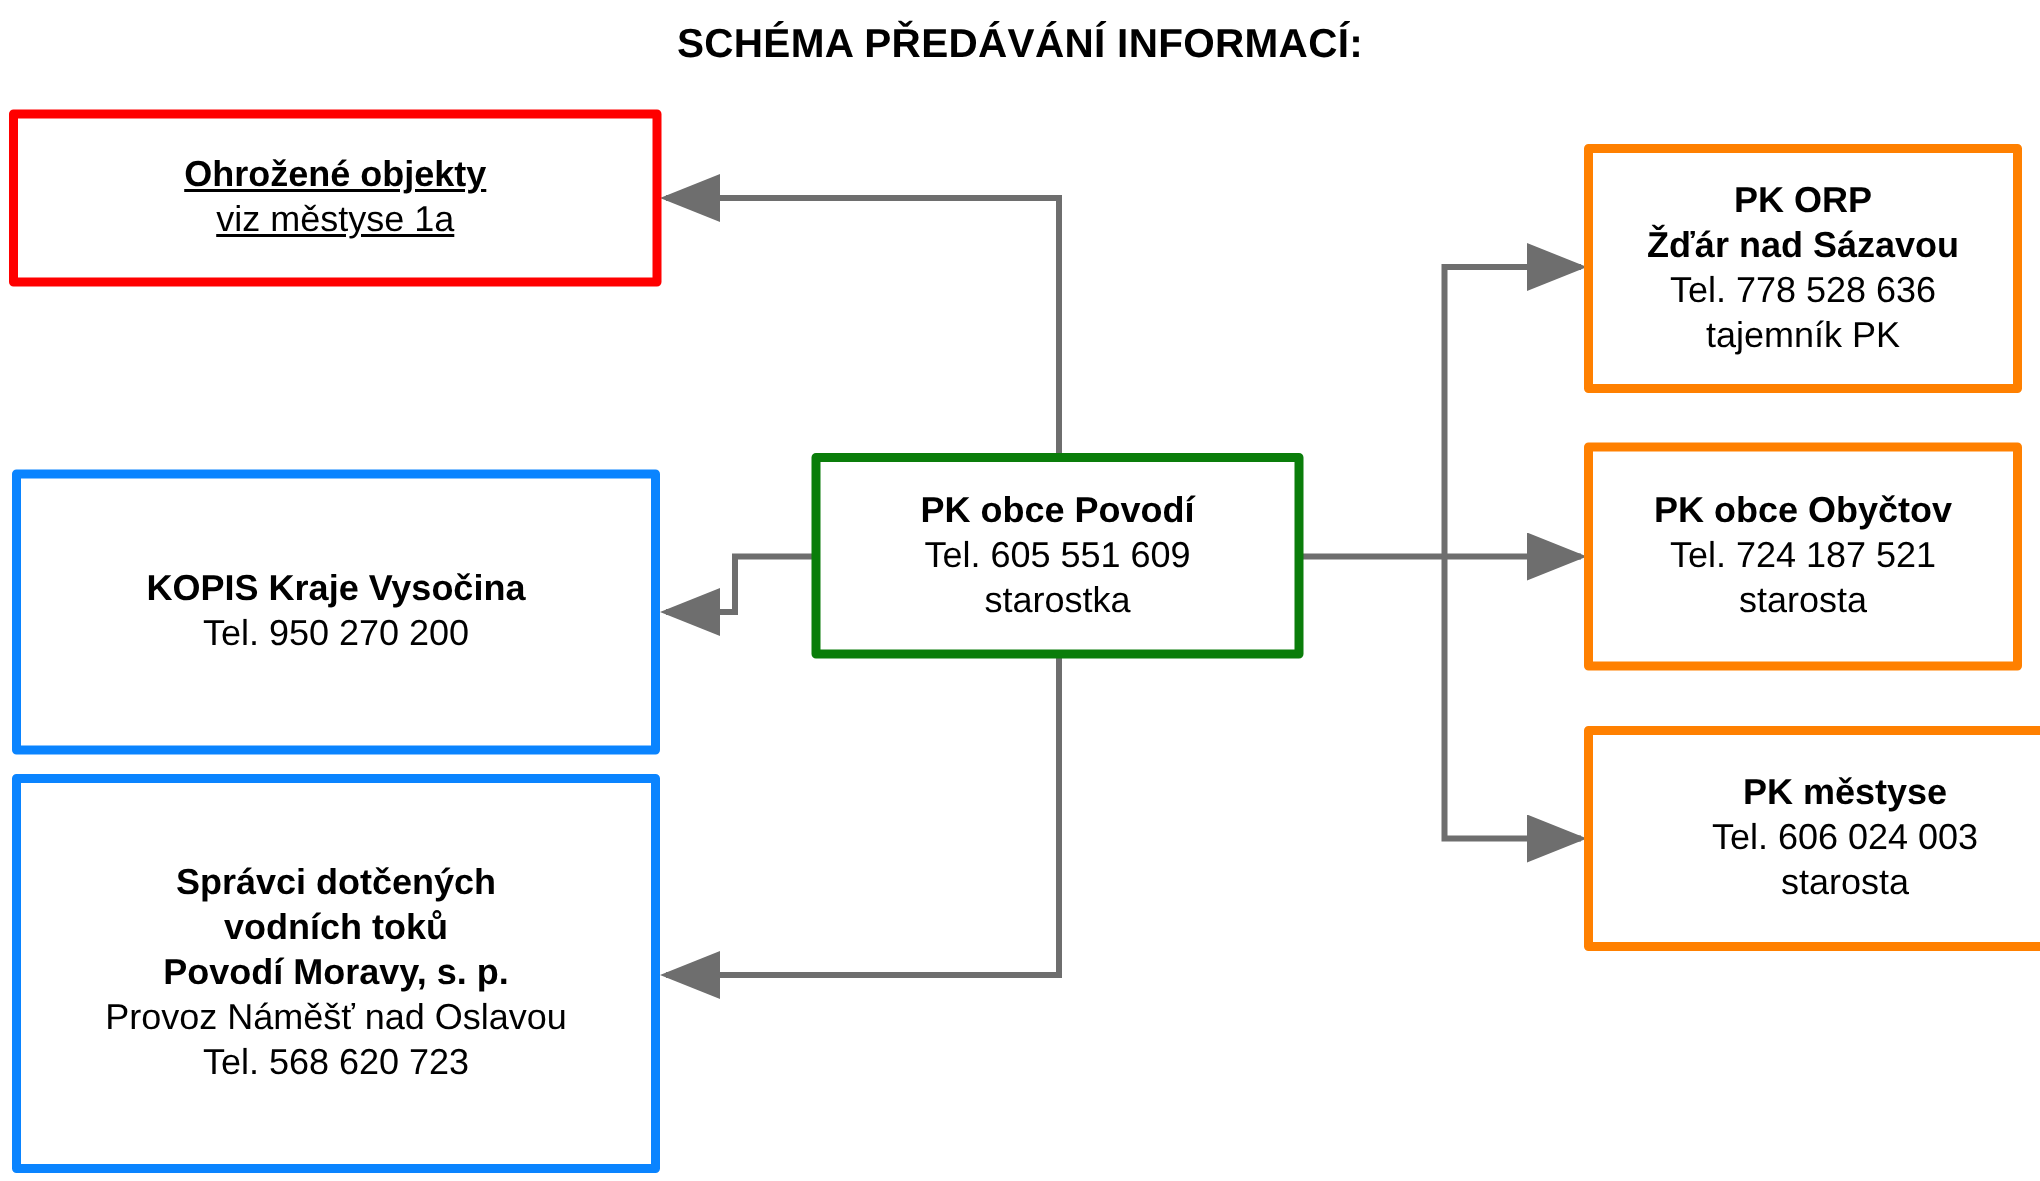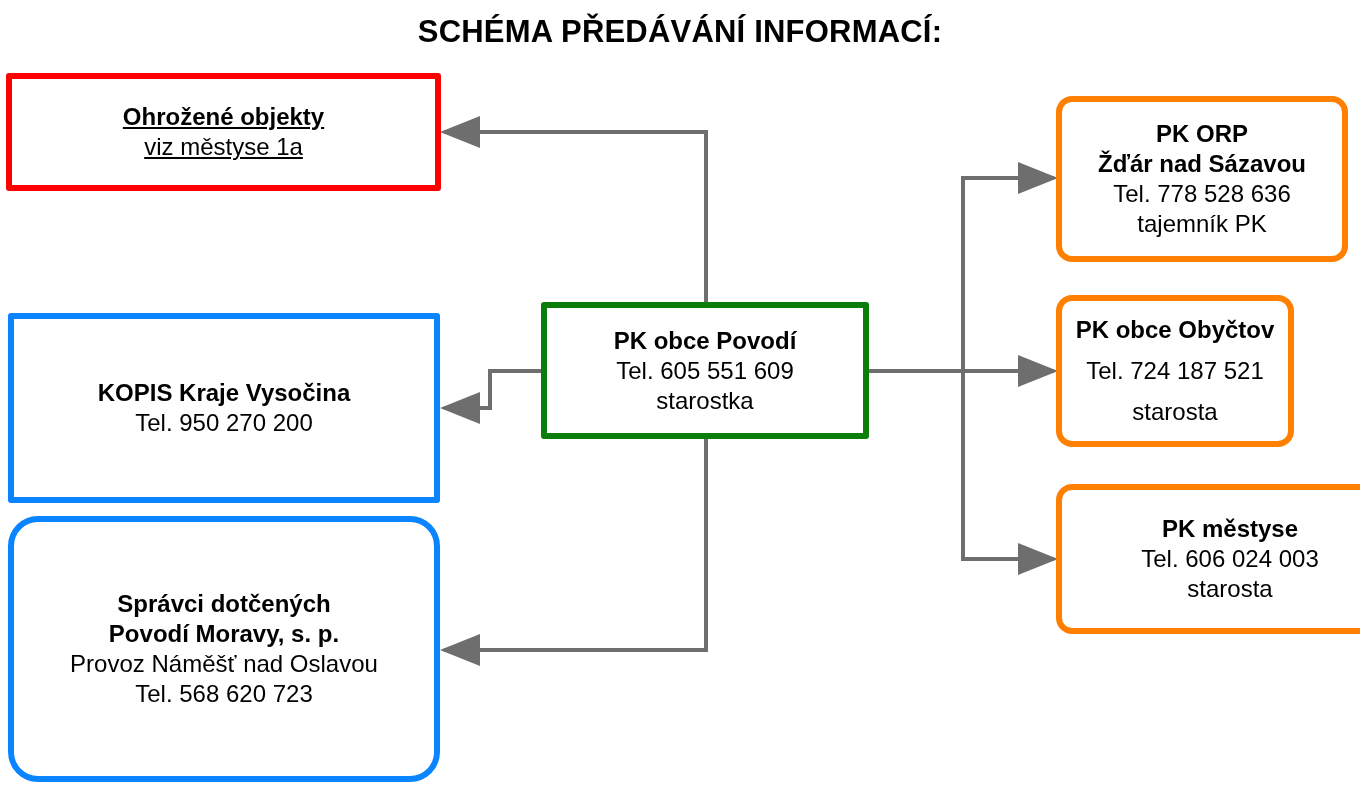--- a/index.html
+++ b/index.html
@@ -1,28 +1,28 @@
 <!DOCTYPE html>
 <html><head>
 <meta charset="utf-8">
 <style>
   html, body { margin: 0; padding: 0; background: #ffffff; }
   body { width: 1360px; height: 787px; position: relative; overflow: hidden;
          font-family: "Liberation Sans", "DejaVu Sans", sans-serif; color: #000; }
   .title { position: absolute; left: 0; top: 14px; width: 1360px; text-align: center;
-           font-weight: bold; font-size: 31px; letter-spacing: 0.2px; }
+           font-weight: bold; font-size: 27px; letter-spacing: 0.2px; }
   .box { position: absolute; box-sizing: border-box; border-width: 6px; border-style: solid;
          border-radius: 3px; background: #fff; display: flex; flex-direction: column;
          justify-content: center; align-items: center; text-align: center;
          font-size: 24px; line-height: 30px; }
   .box .b { font-weight: bold; }
   .red { border-color: #ff0000; }
   .blue { border-color: #0a84ff; }
   .green { border-color: #0a7d0a; }
-  .orange { border-color: #ff8000; border-radius: 16px; }
+  .orange { border-color: #ff8000; }
   svg.conn { position: absolute; left: 0; top: 0; width: 1360px; height: 787px; pointer-events: none; }
 </style>
 </head>
 <body>
 
 <div class="title">SCHÉMA PŘEDÁVÁNÍ INFORMACÍ:</div>
 
 <svg class="conn" viewBox="0 0 1360 787">
   <defs>
     <marker id="ah" markerWidth="10" markerHeight="8" refX="9" refY="4" orient="auto" markerUnits="strokeWidth">
@@ -42,41 +42,42 @@
 <div class="box red" style="left:6px; top:73px; width:435px; height:118px;text-decoration:underline;">
   <div class="b">Ohrožené objekty</div>
   <div>viz městyse 1a</div>
 </div>
 
 <div class="box blue" style="left:8px; top:313px; width:432px; height:190px;">
   <div class="b">KOPIS Kraje Vysočina</div>
   <div>Tel. 950 270 200</div>
 </div>
 
-<div class="box blue" style="left:8px; top:516px; width:432px; height:266px;border-radius:30px;">
+<div class="box blue" style="left:8px; top:516px; width:432px; height:266px;">
   <div class="b">Správci dotčených</div>
+  <div class="b">vodních toků</div>
   <div class="b">Povodí Moravy, s. p.</div>
   <div>Provoz Náměšť nad Oslavou</div>
   <div>Tel. 568 620 723</div>
 </div>
 
 <div class="box green" style="left:541px; top:302px; width:328px; height:137px;">
   <div class="b">PK obce Povodí</div>
   <div>Tel. 605 551 609</div>
   <div>starostka</div>
 </div>
 
 <div class="box orange" style="left:1056px; top:96px; width:292px; height:166px;">
   <div class="b">PK ORP</div>
   <div class="b">Žďár nad Sázavou</div>
   <div>Tel. 778 528 636</div>
   <div>tajemník PK</div>
 </div>
 
-<div class="box orange" style="left:1056px; top:295px; width:238px; height:152px;gap:11px;">
+<div class="box orange" style="left:1056px; top:295px; width:292px; height:152px;">
   <div class="b">PK obce Obyčtov</div>
   <div>Tel. 724 187 521</div>
   <div>starosta</div>
 </div>
 
 <div class="box orange" style="left:1056px; top:484px; width:348px; height:150px;">
   <div class="b">PK městyse</div>
   <div>Tel. 606 024 003</div>
   <div>starosta</div>
 </div>

